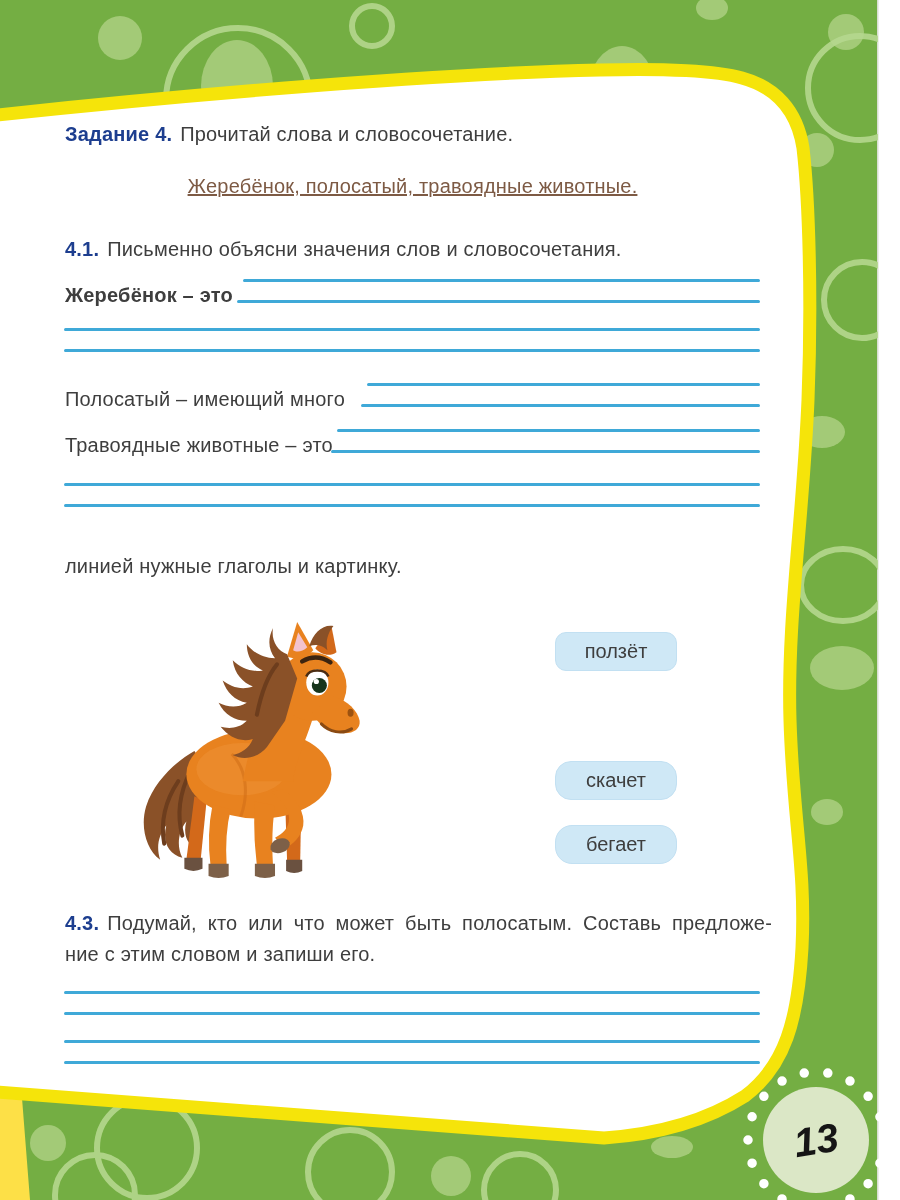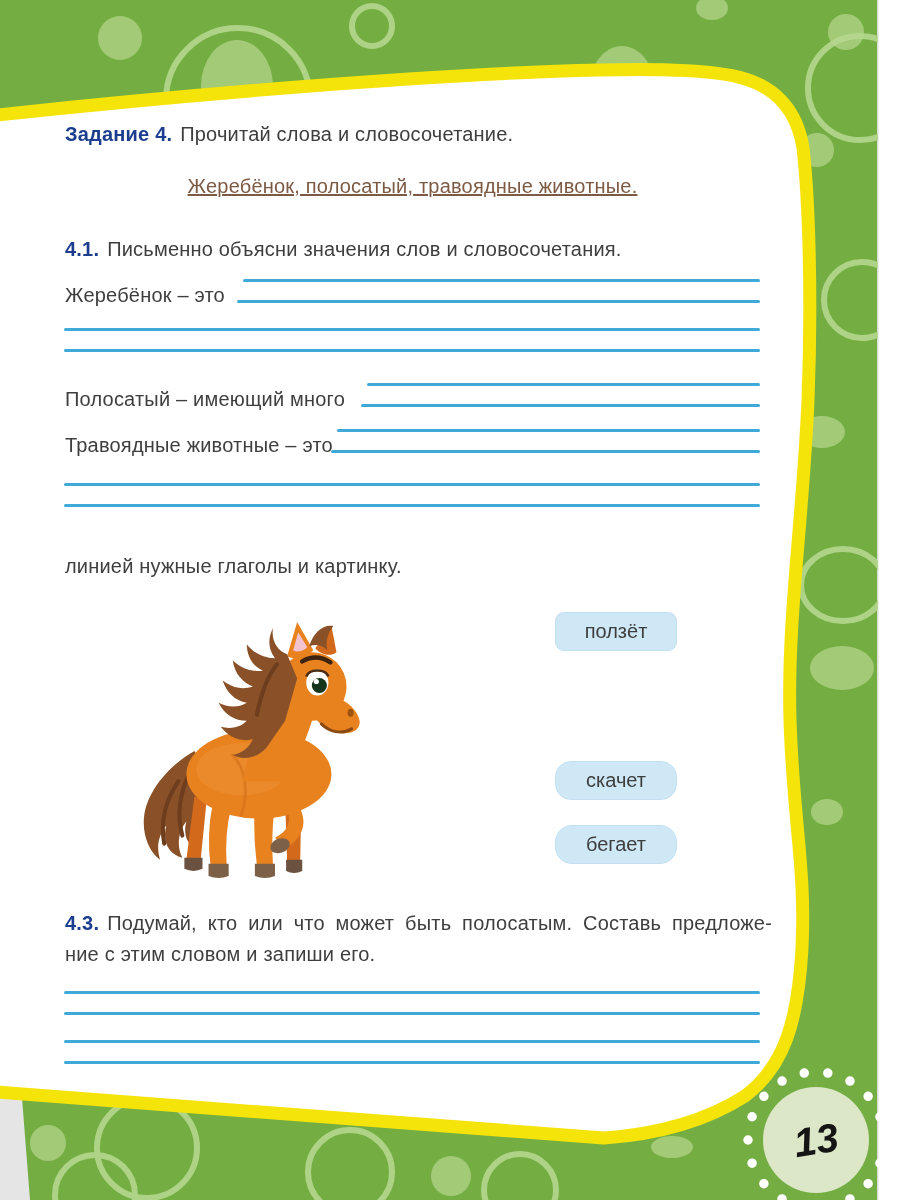--- a/index.html
+++ b/index.html
@@ -1,17 +1,17 @@
 <!DOCTYPE html>
 <html><head>
 <meta charset="utf-8">
 <style>
   html,body{margin:0;padding:0;background:#fff;}
   .stage{position:relative;width:900px;height:1200px;overflow:hidden;
-         font-family:"Liberation Sans",sans-serif;background:#e5e5e5;}
+         font-family:"Liberation Sans",sans-serif;background:#fde047;}
   .bg{position:absolute;left:0;top:0;width:900px;height:1200px;}
   .txt{position:absolute;color:#3e3e3e;font-size:20px;line-height:27px;letter-spacing:.2px;}
   .secnum{color:#1d3e8f;font-weight:700;margin-right:8px;}
   .brown{color:#7d5a44;}
   .center{text-align:center;}
   .para{position:absolute;left:65px;width:707px;color:#3e3e3e;font-size:20px;line-height:31px;letter-spacing:.2px;}
   .jline{text-align:justify;text-align-last:justify;}
   .wline{position:absolute;height:0;border-top:3px solid #3fa9d8;border-radius:2px;}
   .verb-card{position:absolute;left:555px;width:122px;height:39px;background:#cfe8f6;
              border:1px solid #c2e0f2;border-radius:11px;display:flex;align-items:center;
@@ -86,21 +86,21 @@
   <div class="txt" style="left:65px;top:121px;width:707px;">
     <span class="secnum">Задание 4.</span><span>Прочитай слова и словосочетание.</span>
   </div>
 
   <div class="txt brown center" style="left:65px;top:173px;width:695px;text-decoration:underline;">Жеребёнок, полосатый, травоядные животные.</div>
 
   <div class="txt" style="left:65px;top:236px;width:707px;">
     <span class="secnum">4.1.</span><span>Письменно объясни значения слов и словосочетания.</span>
   </div>
 
-  <div class="txt" style="left:65px;top:282px;">Жеребёнок – это</div>
+  <div class="txt" style="left:65px;top:282px;font-weight:bold;">Жеребёнок – это</div>
   <div class="txt" style="left:65px;top:386px;">Полосатый – имеющий много</div>
   <div class="txt" style="left:65px;top:432px;">Травоядные животные – это</div>
 
   <div class="wline" style="left:243px;top:279px;width:517px;"></div>
   <div class="wline" style="left:237px;top:300px;width:523px;"></div>
   <div class="wline" style="left:64px;top:328px;width:696px;"></div>
   <div class="wline" style="left:64px;top:349px;width:696px;"></div>
   <div class="wline" style="left:367px;top:383px;width:393px;"></div>
   <div class="wline" style="left:361px;top:404px;width:399px;"></div>
   <div class="wline" style="left:337px;top:429px;width:423px;"></div>
@@ -157,21 +157,21 @@
     <ellipse cx="180" cy="62" rx="11" ry="13" fill="#ffffff"></ellipse>
     <path d="M169,56 C172,48 188,48 191,56" stroke="#4a2c12" stroke-width="2.5" fill="none"></path>
     <circle cx="182" cy="65" r="7.5" fill="#17351c"></circle>
     <circle cx="179" cy="61" r="2.6" fill="#ffffff"></circle>
     <path d="M165,41 Q179,33 193,42" stroke="#3c2410" stroke-width="4.5" fill="none" stroke-linecap="round"></path>
 
     <ellipse cx="213" cy="92" rx="3" ry="4" fill="#9c5210"></ellipse>
     <path d="M184,103 C192,111 204,114 214,108" stroke="#8a4a12" stroke-width="3" fill="none" stroke-linecap="round"></path>
   </svg>
 
-  <div class="verb-card" style="top:612px;border-radius:9px;">ползёт</div>
+  <div class="verb-card" style="top:632px;">ползёт</div>
   <div class="verb-card" style="top:761px;border-radius:16px;">скачет</div>
   <div class="verb-card" style="top:825px;border-radius:17px;">бегает</div>
 
   <div class="para" style="top:908px;">
     <div class="jline"><span class="secnum">4.3.</span><span>Подумай, кто или что может быть полосатым. Составь предложе-</span></div>
     <div>ние с этим словом и запиши его.</div>
   </div>
 
   <div class="wline" style="left:64px;top:991px;width:696px;"></div>
   <div class="wline" style="left:64px;top:1012px;width:696px;"></div>

